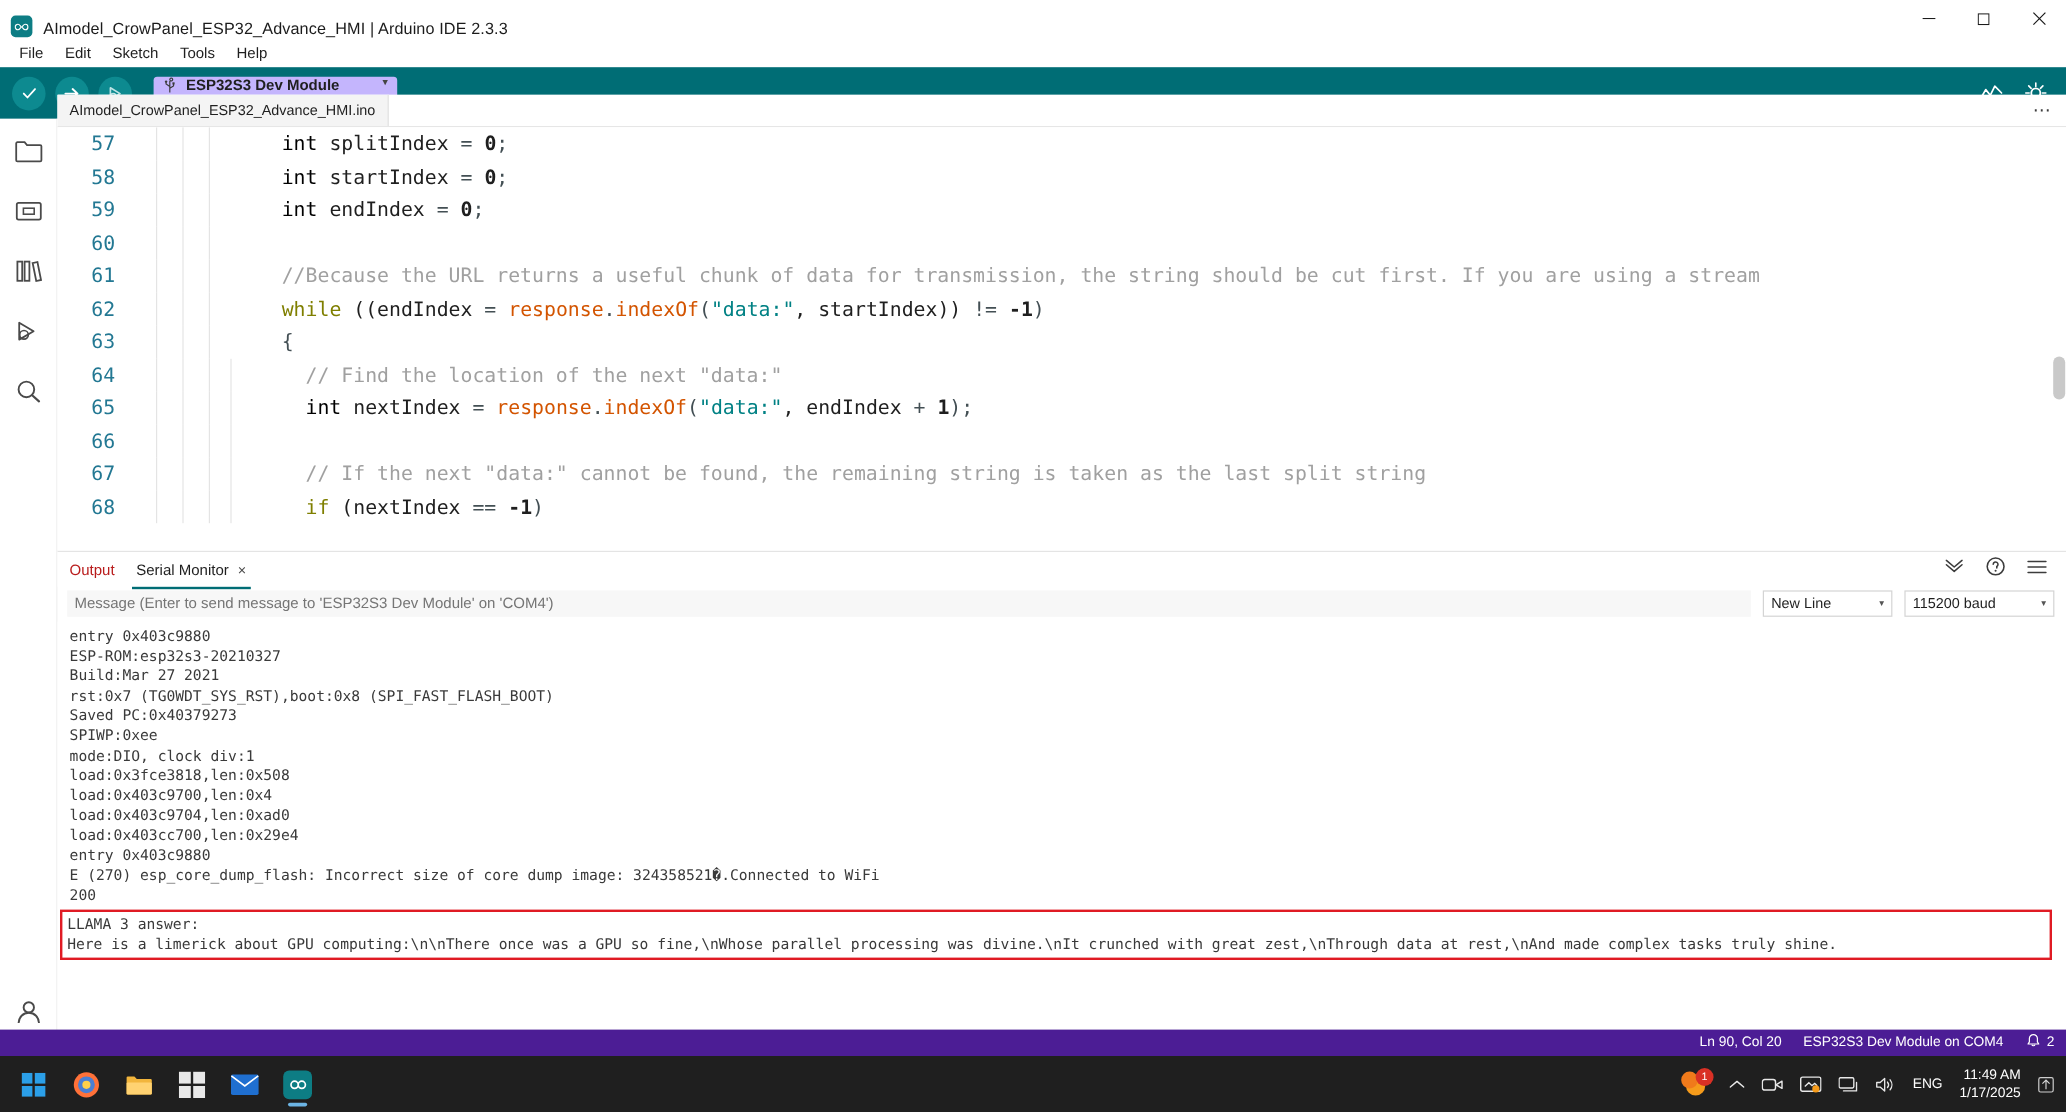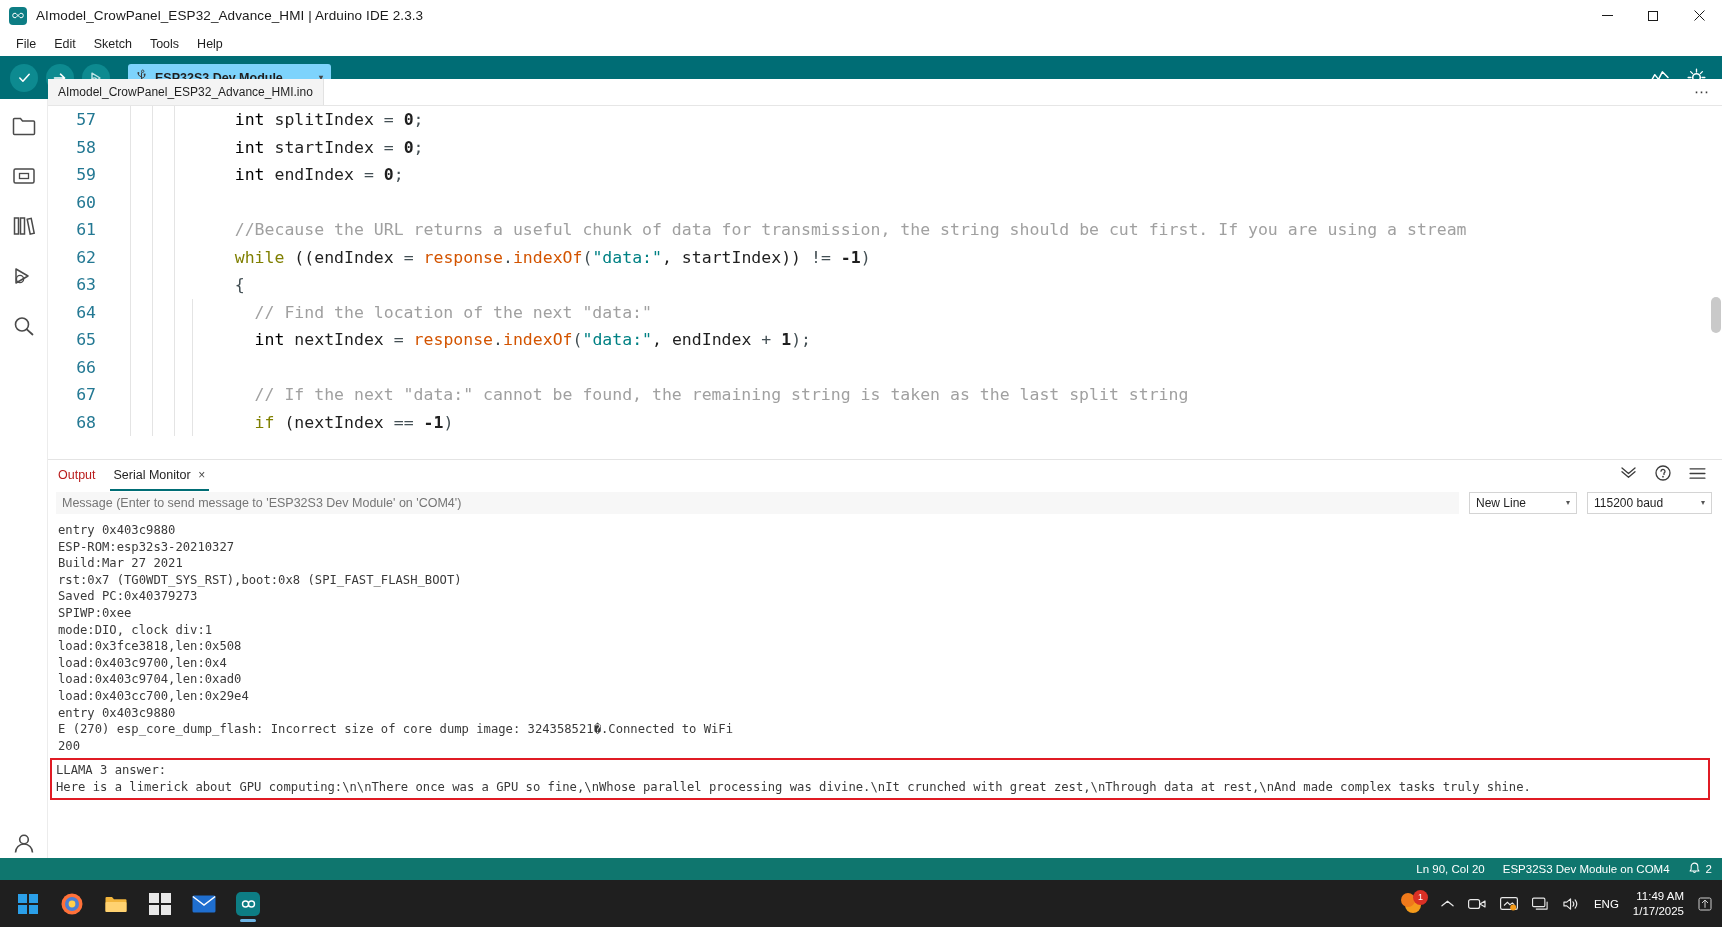--- a/index.html
+++ b/index.html
@@ -7,21 +7,21 @@
     width: 1722px; height: 927px;
     overflow: hidden;
     font-family: "Liberation Sans", sans-serif;
     background: #ffffff;
   }
   .app { position: relative; width: 1722px; height: 927px; background: #ffffff; }
 
   
   .titlebar {
     height: 31px; background: #ffffff;
-    display: flex; align-items: center;
+    display: flex; align-items: flex-end;
     border-bottom: none;
   }
   .tb-appicon {
     width: 18px; height: 18px; margin-left: 9px; margin-right: 9px;
     background: #0d7d84; border-radius: 4px;
     display: flex; align-items: center; justify-content: center;
     color: #fff; font-size: 10px; line-height: 1;
   }
   .tb-title { font-size: 13.5px; color: #1b1b1b; letter-spacing: 0.1px; }
   .tb-spacer { flex: 1; }
@@ -45,22 +45,22 @@
     height: 43px; background: #006d75; display: flex; align-items: center;
     padding: 0 10px; gap: 0px;
   }
   .tb-round {
     width: 28px; height: 28px; border-radius: 50%;
     background: #0d8a90; display: flex; align-items: center; justify-content: center;
     margin-right: 8px; color: #ffffff;
   }
   .tb-round svg { display:block; }
   .board-select {
-    height: 27px; min-width: 203px; background: #7dd3fc; border-radius: 3px;
-    display: flex; align-items: center; padding: 0 8px; margin-left: 10px;
+    height: 27px; min-width: 203px; background: #c4b5fd; border-radius: 3px;
+    display: flex; align-items: flex-start; padding: 0 8px; margin-left: 10px;
     color: #1f1f1f; font-size: 12.5px; font-weight: bold; gap: 8px;
   }
   .board-usb { color: #3b3b3b; font-size: 13px; }
   .board-name { flex: 1; }
   .board-caret { font-size: 8px; color: #444; }
   .tb-right { margin-left: auto; display: flex; align-items: center; gap: 18px; padding-right: 6px; }
   .tb-right .ico { color: #ffffff; display:flex; align-items:center; }
 
   
   .activitybar {
@@ -155,21 +155,21 @@
   }
   .console .line { height: 16.6px; }
   .highlight-box {
     position: absolute; left: 2px; right: 12px; border: 2px solid #3b82f6;
     padding: 2px 4px; background: #ffffff;
   }
 
   
   .statusbar {
     position: absolute; left: 0; right: 0; bottom: 47px; height: 22px;
-    background: #0f766e; display: flex; align-items: center;
+    background: #4c1d95; display: flex; align-items: center;
     color: #ffffff; font-size: 11.5px; padding-right: 10px; gap: 18px;
     justify-content: flex-end;
   }
   .sb-item { display: flex; align-items: center; gap: 5px; }
 
   
   .taskbar {
     position: absolute; left: 0; right: 0; bottom: 0; height: 47px;
     background: #1f1f1f; display: flex; align-items: center;
   }

